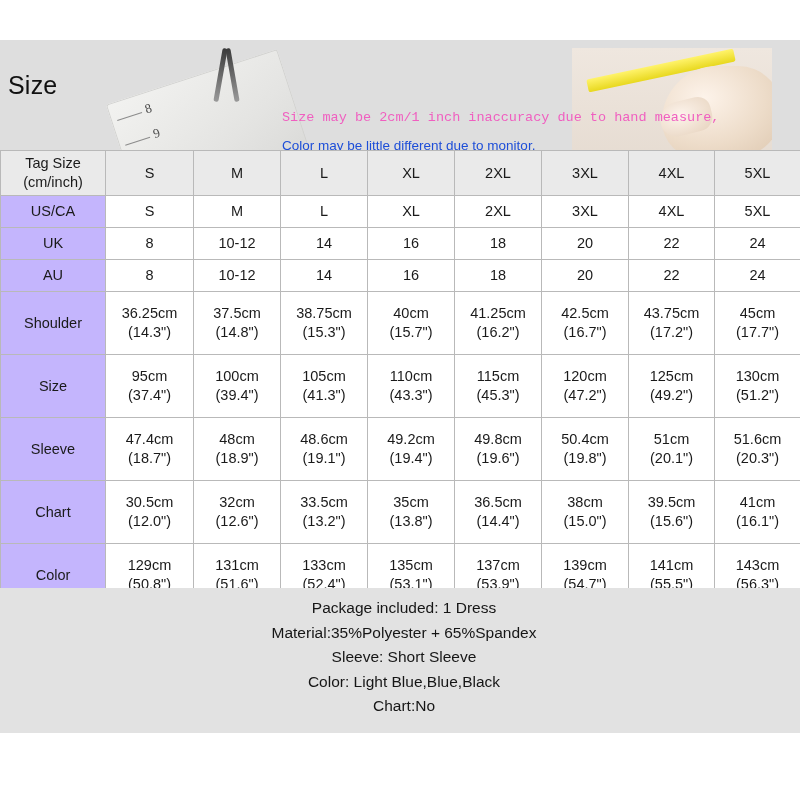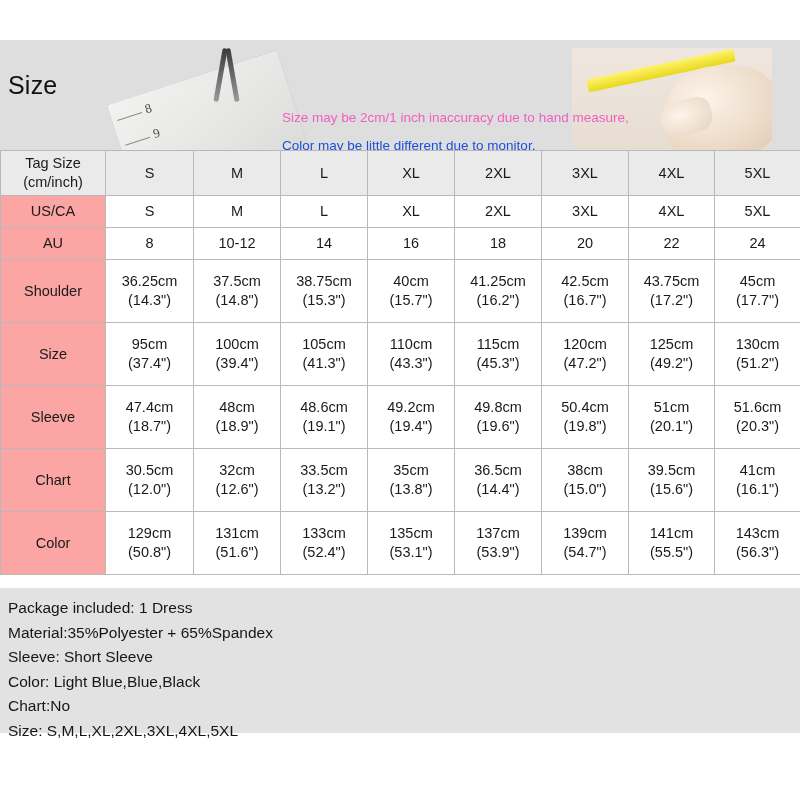--- a/index.html
+++ b/index.html
@@ -48,21 +48,21 @@
   .notes {
     position: absolute;
     left: 282px;
     top: 64px;
     width: 420px;
     font-size: 13.5px;
     line-height: 28px;
     color: #f06ec8;
   }
   .notes div { white-space: nowrap; }
-  .note-1 { color: #f05fc0; }
+  .note-1 { color: #f05fc0; font-family: Liberation Mono, monospace; }
   .note-2 { color: #1d4ed8; }
 
   
   .ruler {
     position: absolute;
     left: 120px;
     top: 34px;
     width: 180px;
     height: 120px;
     background: linear-gradient(155deg, #f2f2f0 0%, #e4e4e2 60%, #d8d8d6 100%);
@@ -153,21 +153,21 @@
   table.size-table td {
     border: 1px solid #b9b9b9;
     text-align: center;
     vertical-align: middle;
     font-size: 14.5px;
     color: #1a1a1a;
     padding: 0;
     line-height: 19px;
   }
   td.label-cell {
-    background: #fca5a5;
+    background: #c4b5fd;
     font-size: 15px;
     width: 105px;
   }
   td.tag-cell {
     background: #eaeaea;
     color: #f0147d;
     font-size: 14px;
     font-weight: normal;
     line-height: 20px;
   }
@@ -180,20 +180,21 @@
   
   .footer {
     position: absolute;
     left: 0;
     top: 588px;
     width: 800px;
     height: 145px;
     background: #e2e2e2;
     padding: 8px 0 0 8px;
     box-sizing: border-box;
+    text-align: center;
   }
   .footer div {
     font-size: 15.5px;
     color: #161616;
     line-height: 24.5px;
     white-space: nowrap;
   }
   .bottom-white {
     position: absolute;
     left: 0;
@@ -288,20 +289,31 @@
         <td>S</td>
         <td>M</td>
         <td>L</td>
         <td>XL</td>
         <td>2XL</td>
         <td>3XL</td>
         <td>4XL</td>
         <td>5XL</td>
       </tr>
 
+      <tr class="small-row">
+        <td class="label-cell">UK</td>
+        <td>8</td>
+        <td>10-12</td>
+        <td>14</td>
+        <td>16</td>
+        <td>18</td>
+        <td>20</td>
+        <td>22</td>
+        <td>24</td>
+      </tr>
 
       <tr class="small-row">
         <td class="label-cell">AU</td>
         <td>8</td>
         <td>10-12</td>
         <td>14</td>
         <td>16</td>
         <td>18</td>
         <td>20</td>
         <td>22</td>
@@ -489,17 +501,16 @@
       </tr>
     </tbody>
   </table>
 
   <div class="footer">
     <div>Package included:  1 Dress</div>
     <div>Material:35%Polyester + 65%Spandex</div>
     <div>Sleeve: Short Sleeve</div>
     <div>Color: Light Blue,Blue,Black</div>
     <div>Chart:No</div>
-    <div>Size: S,M,L,XL,2XL,3XL,4XL,5XL</div>
   </div>
 
   <div class="bottom-white"></div>
 </div>
 
 </body></html>

